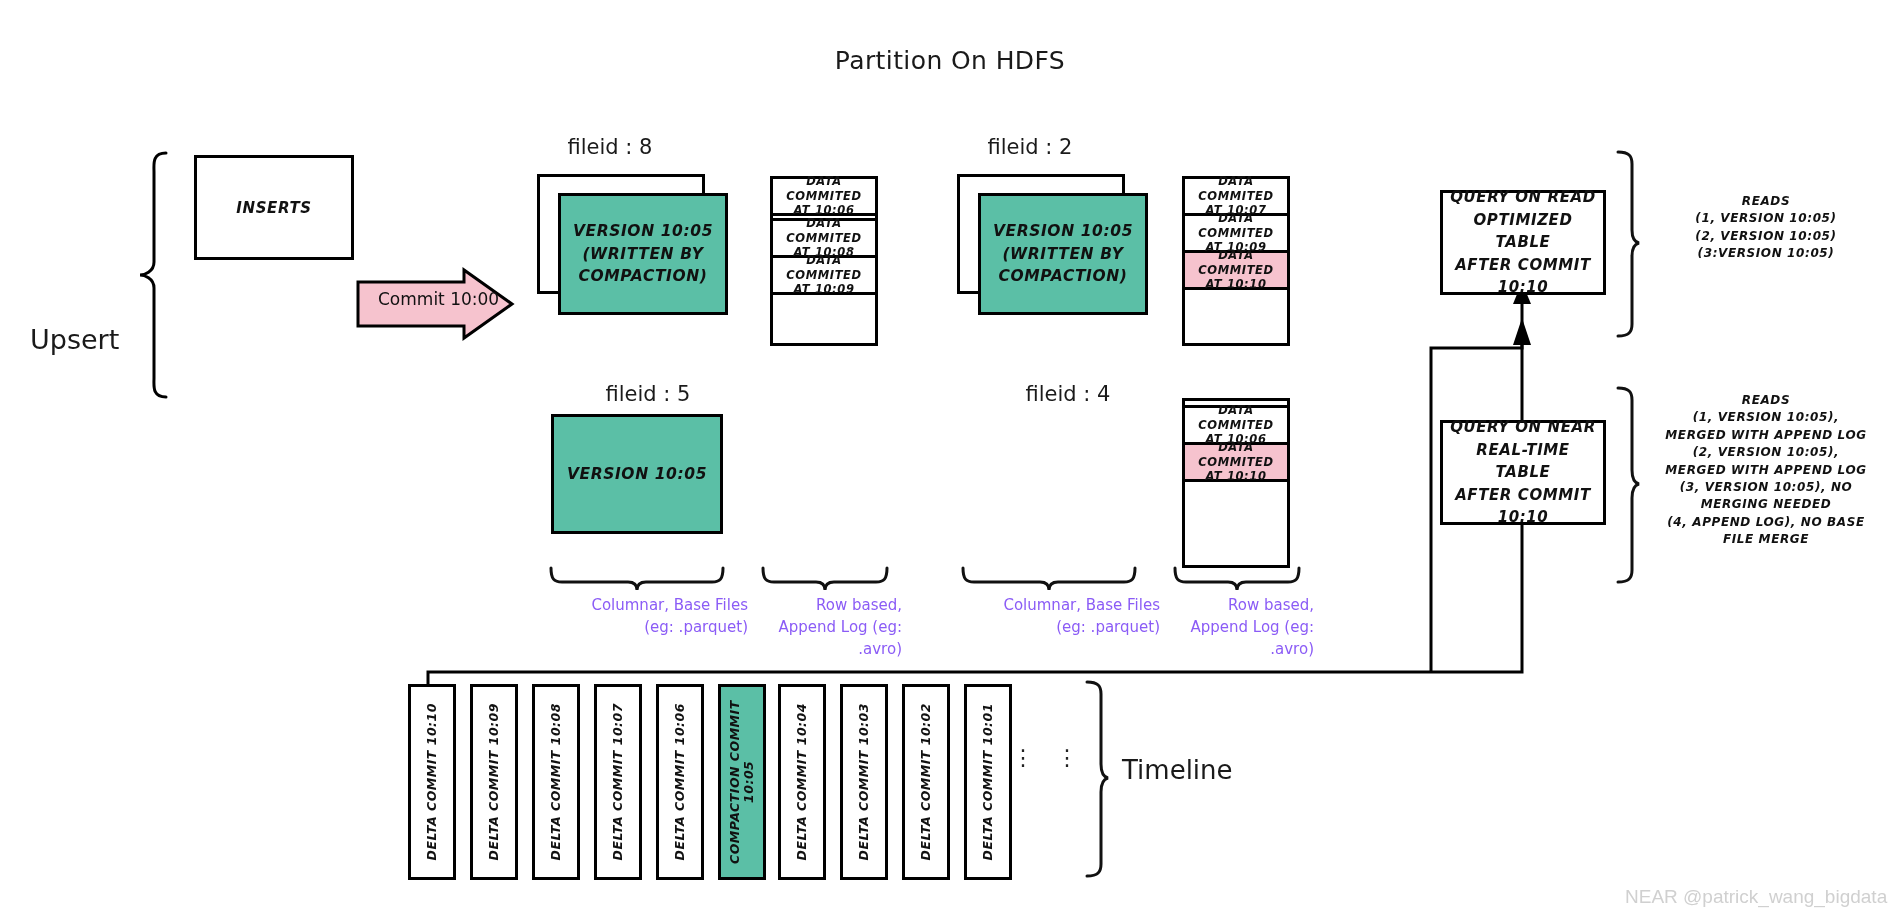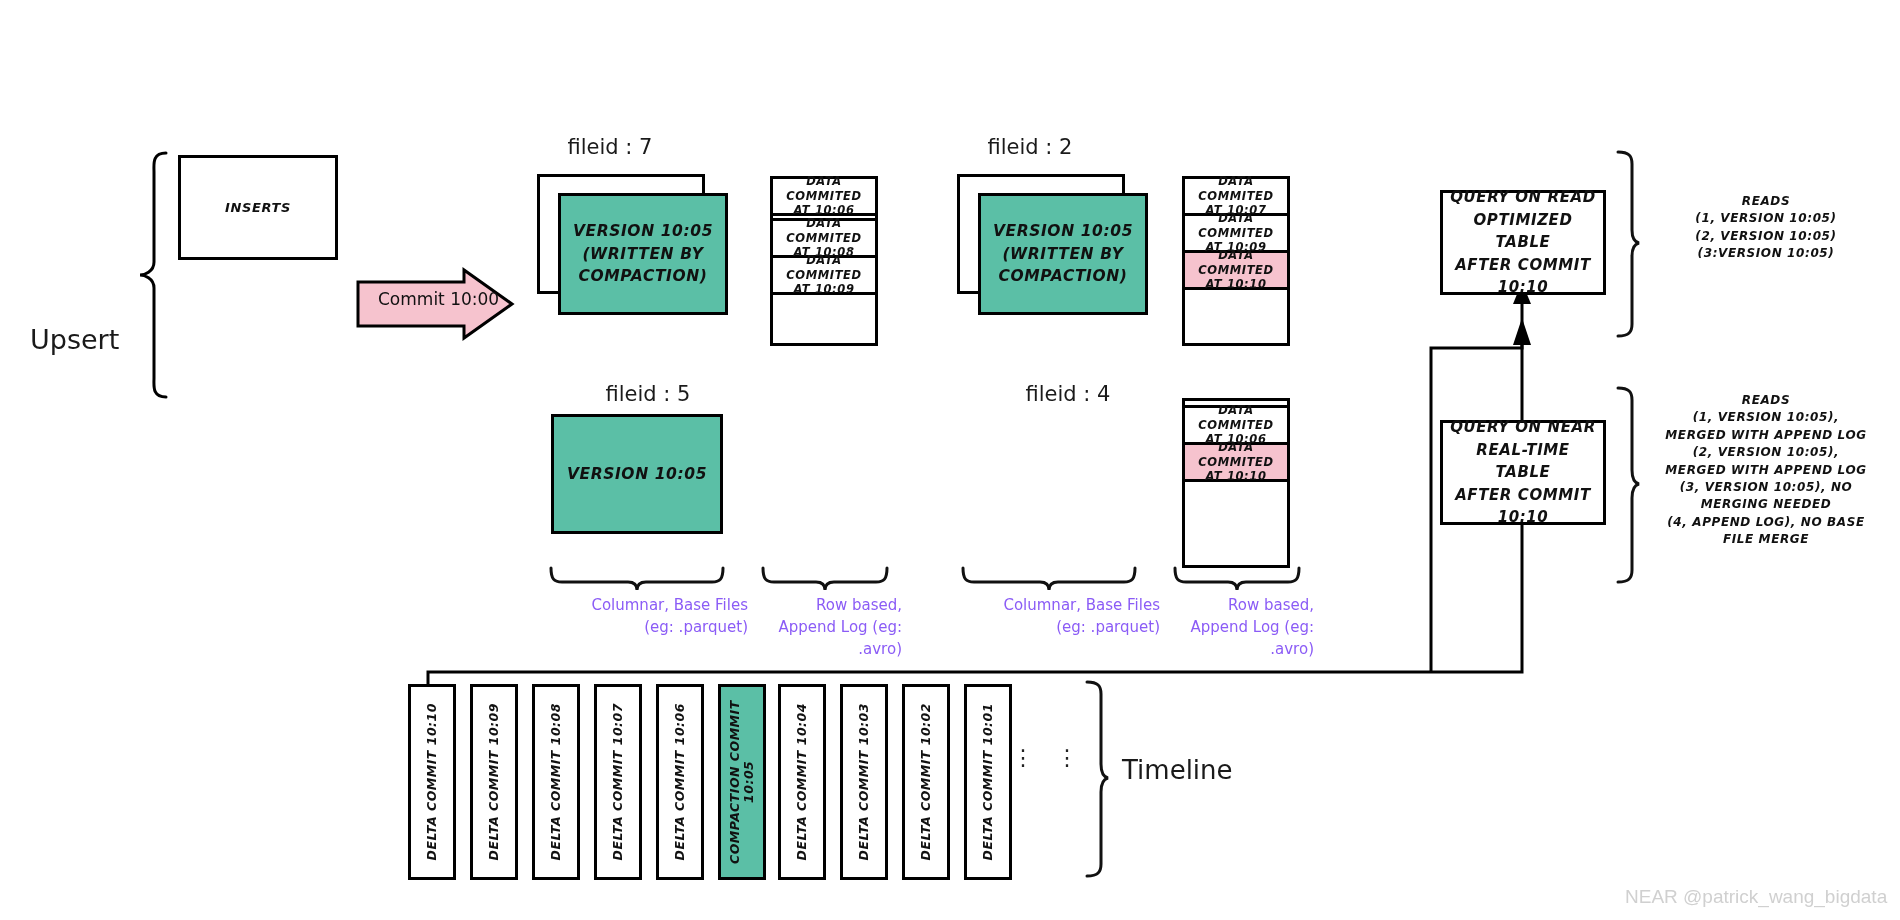--- a/index.html
+++ b/index.html
@@ -19,21 +19,21 @@
   .caption{font-size:15px;line-height:1.45;color:#8b5cf6;text-align:right;}
 
   
   .box{box-sizing:border-box;border:3px solid #000;background:#fff;}
   .box-ghost{box-sizing:border-box;border:3px solid #000;background:#fff;}
   .teal{background:#5bbfa6;}
   .pink{background:#f6c3ce;}
 
   .ctr{display:flex;align-items:center;justify-content:center;text-align:center;}
 
-  .io-box{font-size:13px;}
+  .io-box{font-size:15px;margin-left:16px;}
   .base-txt{font-size:15.5px;line-height:1.45;}
   .log-cell{box-sizing:border-box;border:3px solid #000;font-size:11.5px;line-height:1.25;
             display:flex;align-items:center;justify-content:center;text-align:center;background:#fff;}
   .log-cell.pink{background:#f6c3ce;}
   .query-box{font-size:15px;line-height:1.5;}
   .reads{font-size:12px;line-height:1.45;text-align:center;white-space:pre-line;}
 
   
   .tl-cell{box-sizing:border-box;border:3px solid #000;background:#fff;position:absolute;
            display:flex;align-items:center;justify-content:center;}
@@ -45,36 +45,37 @@
 
   .watermark{font-family:"Liberation Sans",sans-serif;font-size:19px;color:#d0d0d0;white-space:nowrap;}
 
   svg{overflow:visible;}
 </style>
 </head>
 <body>
 
 <div class="stage">
 
+  <div class="abs title" style="left:760px;top:46px;width:380px;">Partition On HDFS</div>
 
   <div class="abs upsert-label" style="left:30px;top:276px;margin-top:48px;">Upsert</div>
 
   <svg class="abs" style="left:138px;top:150px;width:32px;height:250px;">
     <path d="M28 3 C14 3 16 14 16 22 L16 112 C16 122 6 125 2 125 C6 125 16 128 16 138 L16 228 C16 236 14 247 28 247" fill="none" stroke="#000" stroke-width="3" stroke-linecap="round"></path>
   </svg>
 
   <div class="abs box ctr io-box caps" style="left:178px;top:155px;width:160px;height:105px;">INSERTS</div>
 
 
   <svg class="abs" style="left:356px;top:268px;width:160px;height:72px;">
     <path d="M2 14 L108 14 L108 2 L156 36 L108 70 L108 58 L2 58 Z" fill="#f6c3ce" stroke="#000" stroke-width="3" stroke-linejoin="miter"></path>
   </svg>
   <div class="abs" style="left:378px;top:289px;font-size:17px;color:#111;white-space:nowrap;">Commit 10:00</div>
 
-  <div class="abs lbl-fileid" style="left:520px;top:135px;width:180px;">fileid : 7</div>
+  <div class="abs lbl-fileid" style="left:520px;top:135px;width:180px;">fileid : 8</div>
 
   <div class="abs box-ghost" style="left:537px;top:174px;width:168px;height:120px;"></div>
   <div class="abs box teal ctr base-txt caps" style="left:558px;top:193px;width:170px;height:122px;padding:0 6px;">
     <span style="white-space:pre-line;">VERSION 10:05
 (WRITTEN BY
 COMPACTION)</span>
   </div>
 
   <div class="abs box" style="left:770px;top:176px;width:108px;height:170px;border-width:3px;">
     <div class="log-cell caps" style="margin:-3px -3px 0 -3px;height:40px;">

